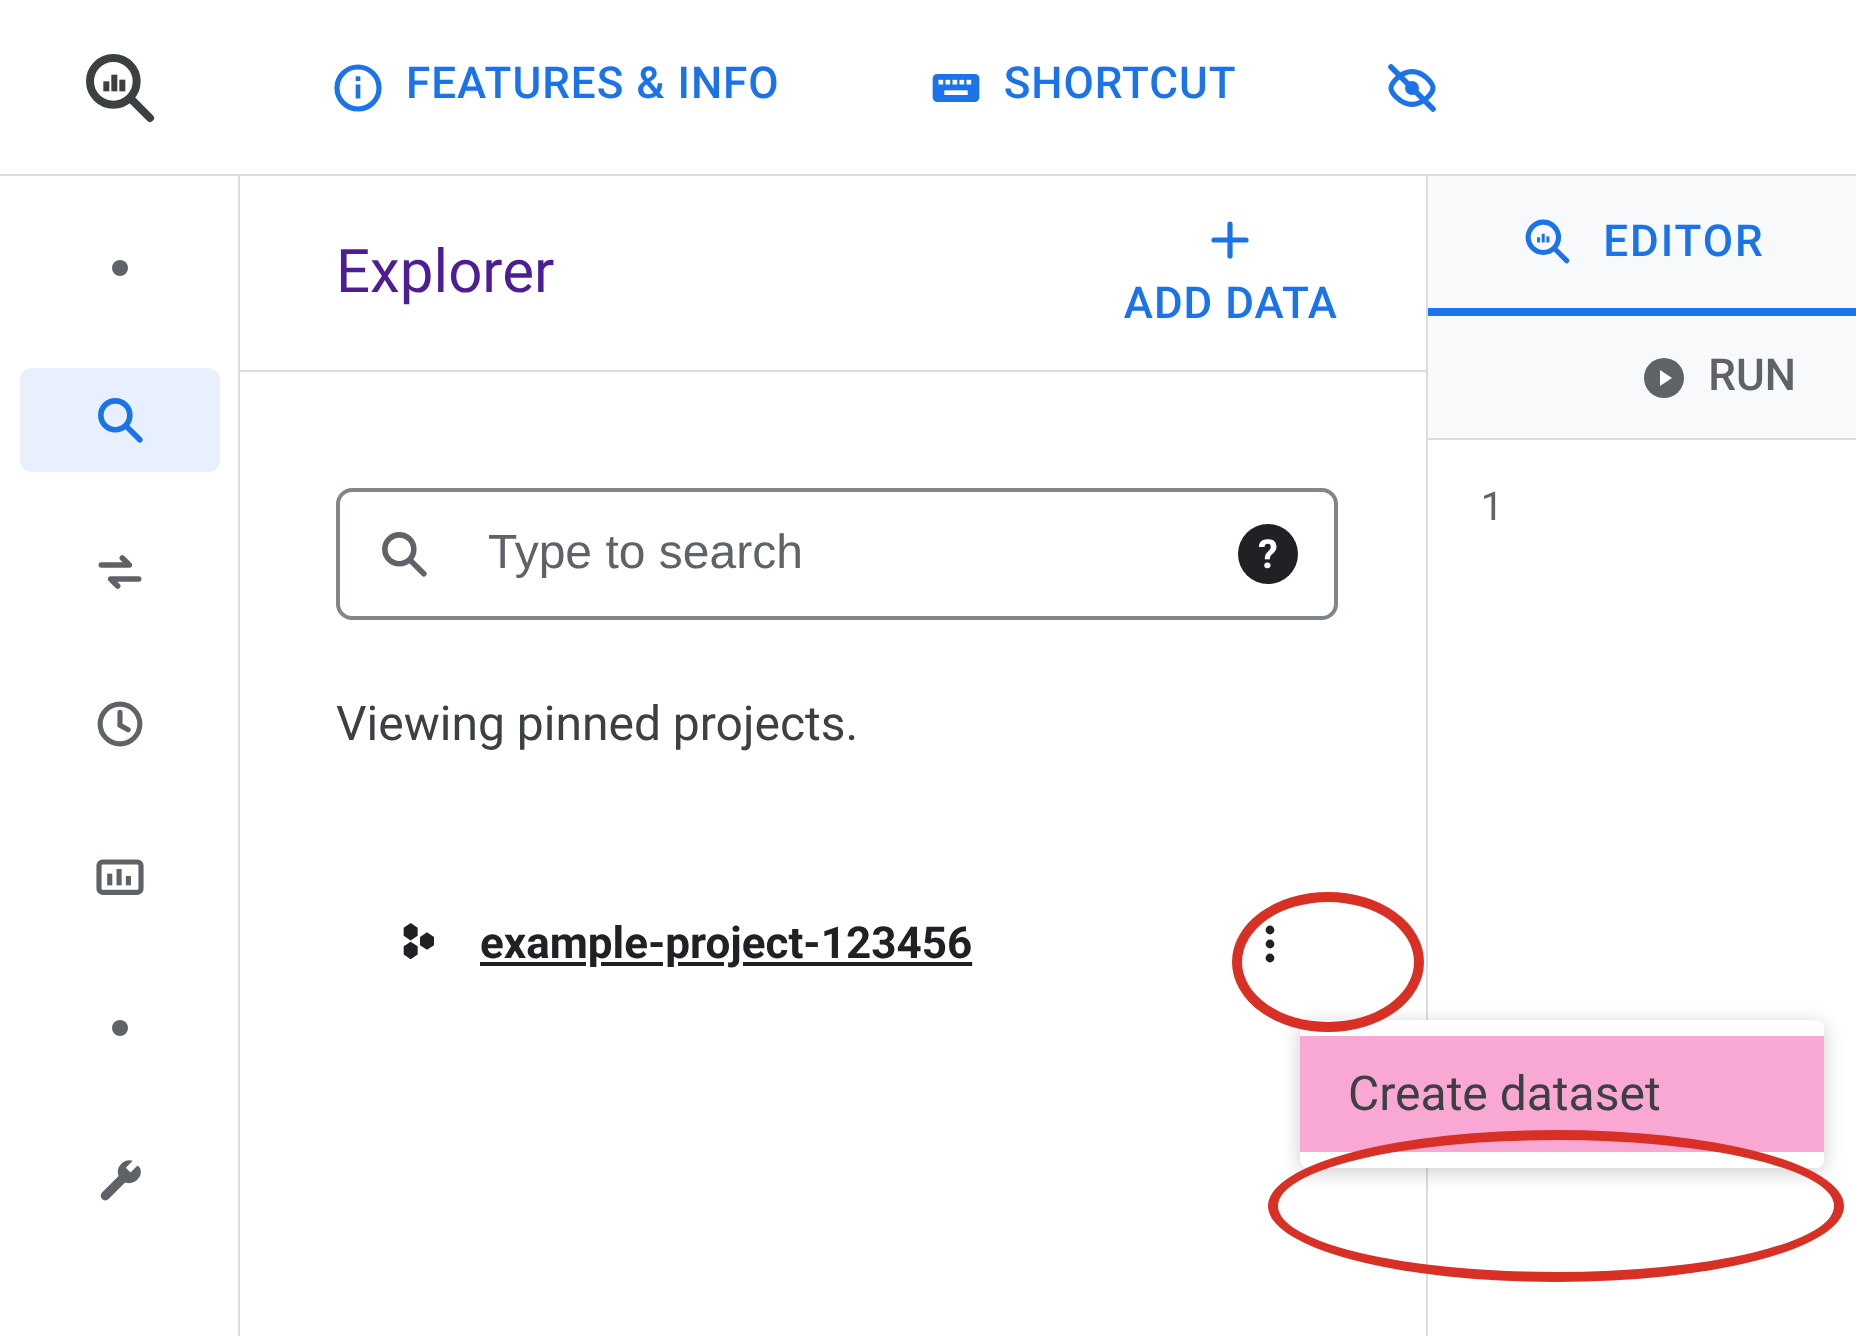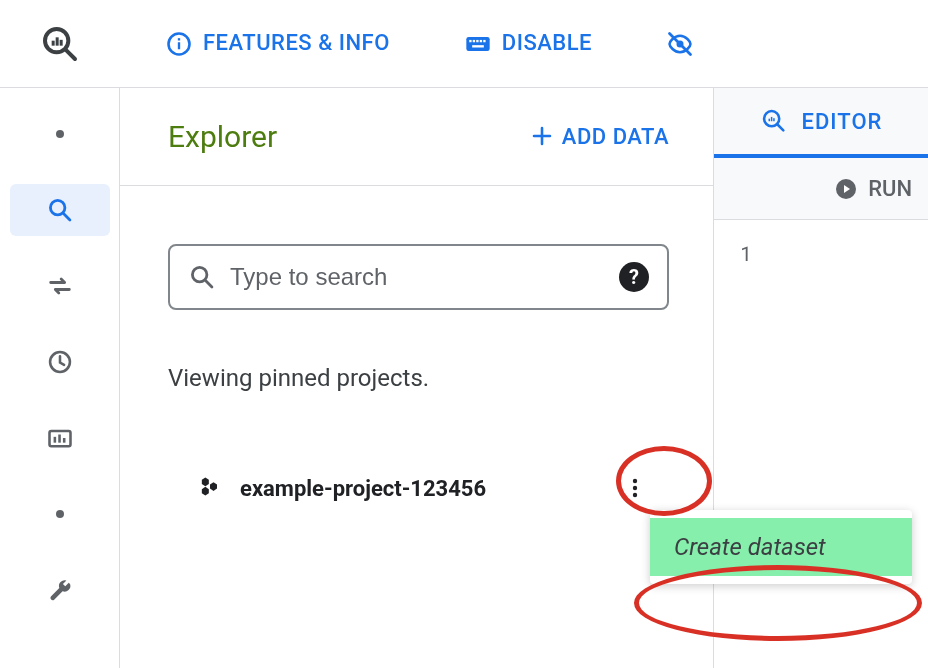--- a/index.html
+++ b/index.html
@@ -90,79 +90,82 @@
     height: 98px;
     display: flex;
     align-items: center;
     justify-content: space-between;
     padding: 0 44px 0 48px;
     border-bottom: 1px solid #dadce0;
   }
   .explorer-title {
     font-size: 30px;
     font-weight: 400;
-    color: #4d7c0f;
+    color: #4c1d95;
   }
   .add-data {
     display: flex;
+    align-items: center;
     gap: 8px;
     font-size: 22px;
     font-weight: 500;
     letter-spacing: 0.5px;
     color: #1a73e8;
     cursor: pointer;
+    flex-direction: column;
   }
   .explorer-body {
     padding: 58px 44px 0 48px;
   }
   .search-box {
     height: 66px;
     border: 2px solid #80868b;
     border-radius: 8px;
     display: flex;
     align-items: center;
     padding: 0 18px;
-    gap: 14px;
+    gap: 28px;
   }
   .search-box input {
     flex: 1;
     border: none;
     outline: none;
     font-size: 24px;
     color: #3c4043;
     background: transparent;
   }
   .search-box input::placeholder { color: #5f6368; }
   .help-badge {
     width: 30px; height: 30px;
     border-radius: 50%;
     background: #202124;
     color: #fff;
     font-weight: 700;
     display: flex; align-items: center; justify-content: center;
     font-size: 20px;
   }
   .viewing-text {
-    margin-top: 54px;
+    margin-top: 38px;
     font-size: 24px;
     color: #3c4043;
   }
   .project-row {
     margin-top: 72px;
     display: flex;
     align-items: center;
     padding-left: 28px;
     padding-right: 10px;
   }
   .project-name {
     font-size: 22px;
     font-weight: 700;
     color: #202124;
     margin-left: 16px;
     flex: 1;
+    text-decoration: underline;
   }
   .kebab-btn {
     width: 48px;
     height: 48px;
     display:flex;align-items:center;justify-content:center;
     cursor:pointer;
     position: relative;
   }
 
   
@@ -178,21 +181,21 @@
     z-index: 5;
   }
   .menu-item {
     height: 58px;
     display:flex;align-items:center;
     padding: 0 24px;
     font-size: 24px;
     color: #3c4043;
     cursor:pointer;
   }
-  .menu-item.highlight { background: #86efac; font-style: italic; }
+  .menu-item.highlight { background: #f9a8d4; }
 
   
   .right-panel {
     position: absolute;
     left: 714px;
     top: 88px;
     width: 214px;
     height: calc(100% - 88px);
     background: #f8f9fa;
     display:flex;flex-direction:column;
@@ -203,21 +206,21 @@
     gap: 14px;
     border-bottom: 4px solid #1a73e8;
     font-size: 22px;
     font-weight: 500;
     letter-spacing: 1px;
     color: #1a73e8;
   }
   .run-bar {
     height: 62px;
     display:flex;align-items:center;justify-content:flex-end;
-    padding-right: 16px;
+    padding-right: 30px;
     gap: 10px;
     font-size: 22px;
     font-weight: 500;
     color: #5f6368;
     border-bottom: 1px solid #dadce0;
     background:#f8f9fa;
   }
   .editor-area {
     flex:1;
     background:#fff;
@@ -272,21 +275,21 @@
     <div class="top-action">
       <svg class="ic28" viewBox="0 0 24 24">
         <rect x="2" y="6" width="20" height="12" rx="2" fill="#1a73e8"></rect>
         <rect x="4.5" y="8.5" width="2" height="2" fill="#fff"></rect>
           <rect x="7.5" y="8.5" width="2" height="2" fill="#fff"></rect>
           <rect x="10.5" y="8.5" width="2" height="2" fill="#fff"></rect>
           <rect x="13.5" y="8.5" width="2" height="2" fill="#fff"></rect>
           <rect x="16.5" y="8.5" width="2" height="2" fill="#fff"></rect>
         <rect x="7" y="13" width="10" height="2" fill="#fff"></rect>
       </svg>
-      <span>DISABLE</span>
+      <span>SHORTCUT</span>
     </div>
 
     <div class="top-action">
       <svg class="ic28" viewBox="0 0 24 24">
         <path d="M12 5c5 0 9 5 9 7s-4 7-9 7-9-5-9-7 4-7 9-7z" fill="none" stroke="#1a73e8" stroke-width="2.2"></path>
         <circle cx="12" cy="12" r="3" fill="#1a73e8"></circle>
         <line x1="3" y1="3" x2="21" y2="21" stroke="#1a73e8" stroke-width="2.4" stroke-linecap="round"></line>
       </svg>
     </div>
 

